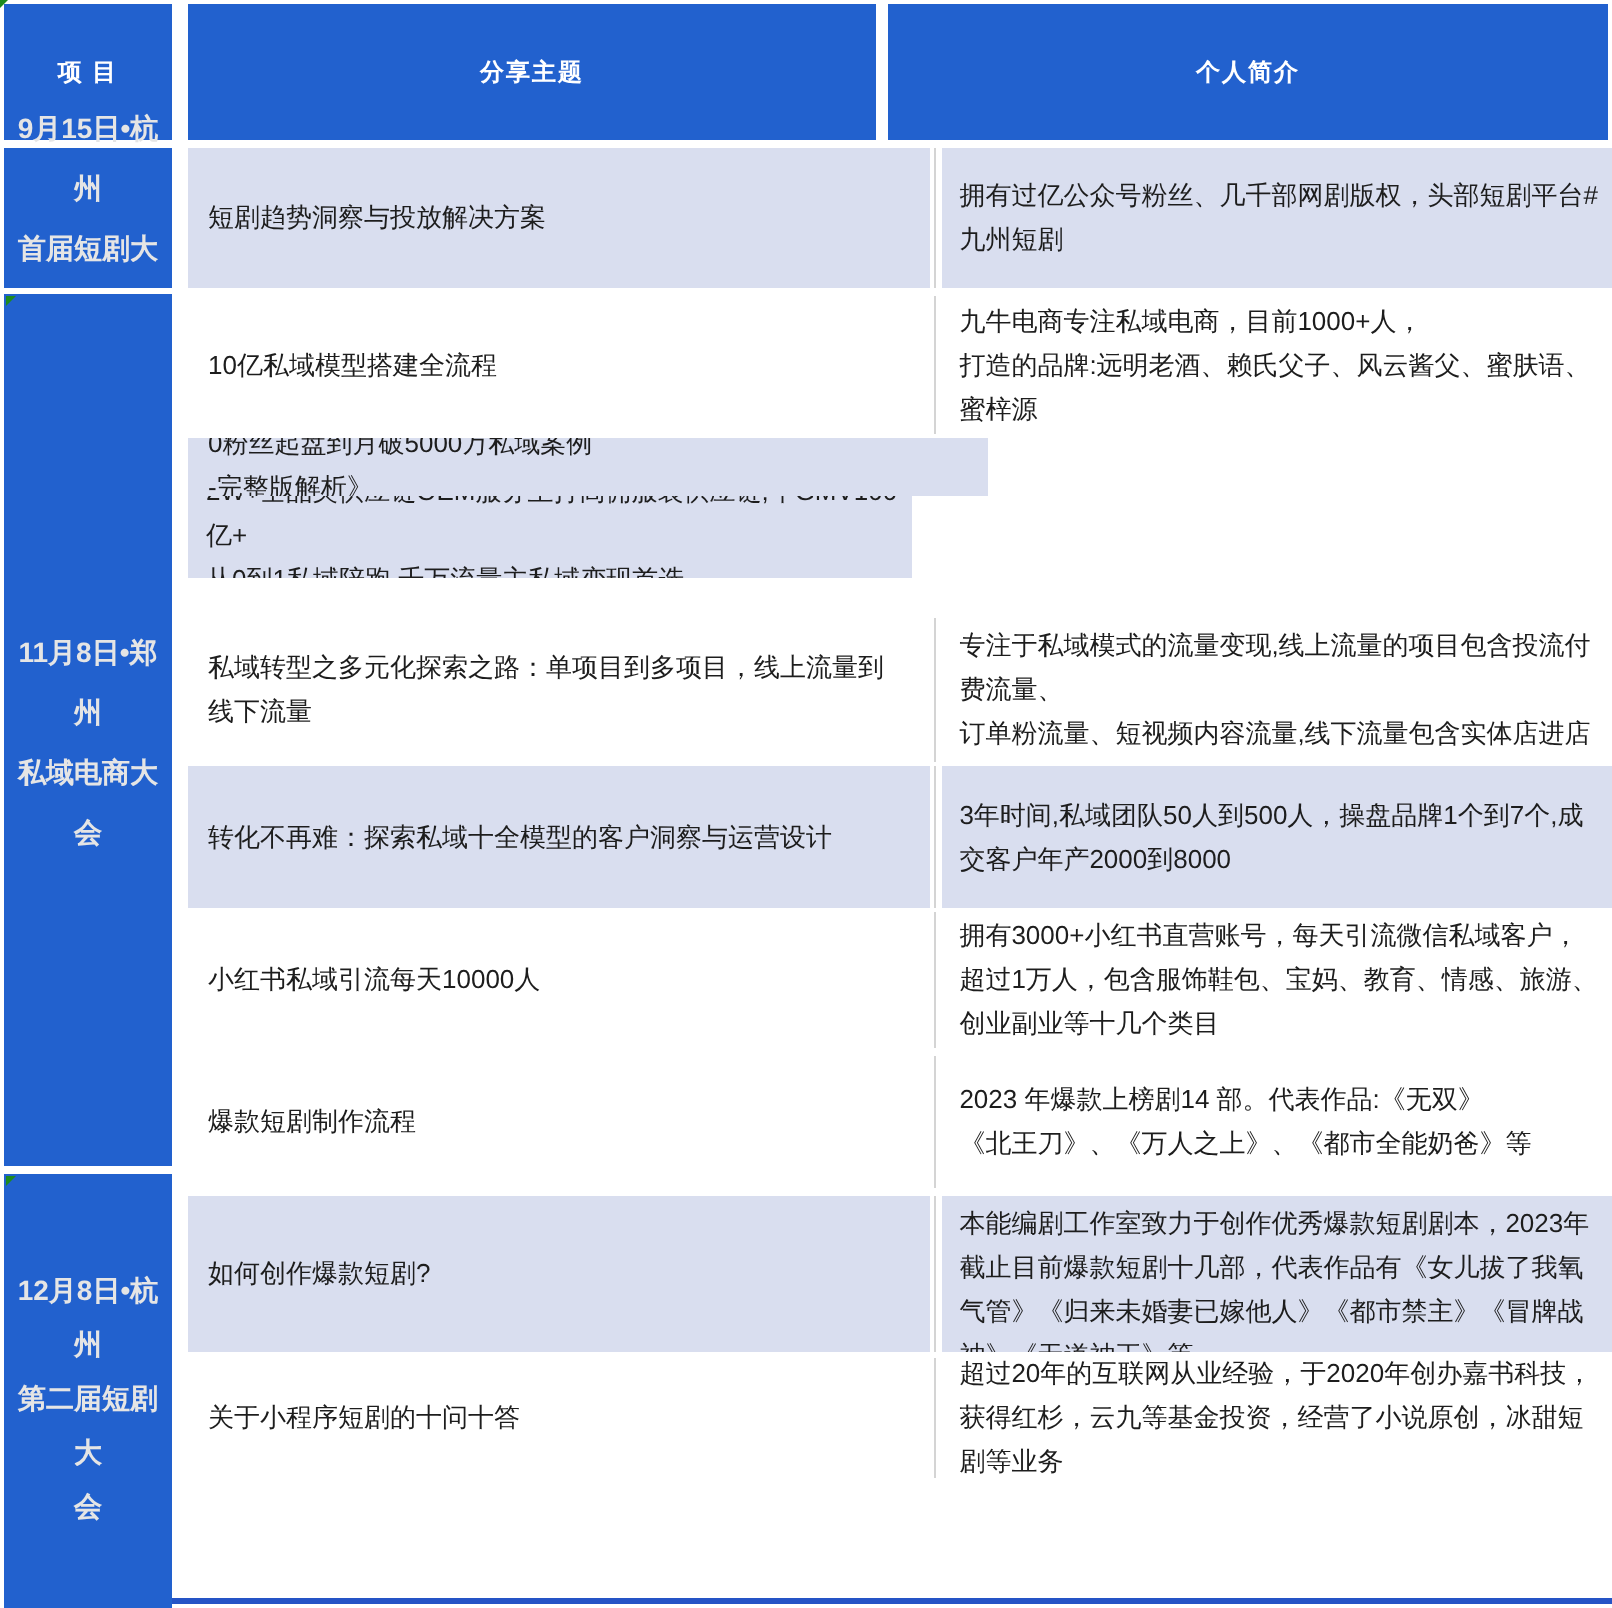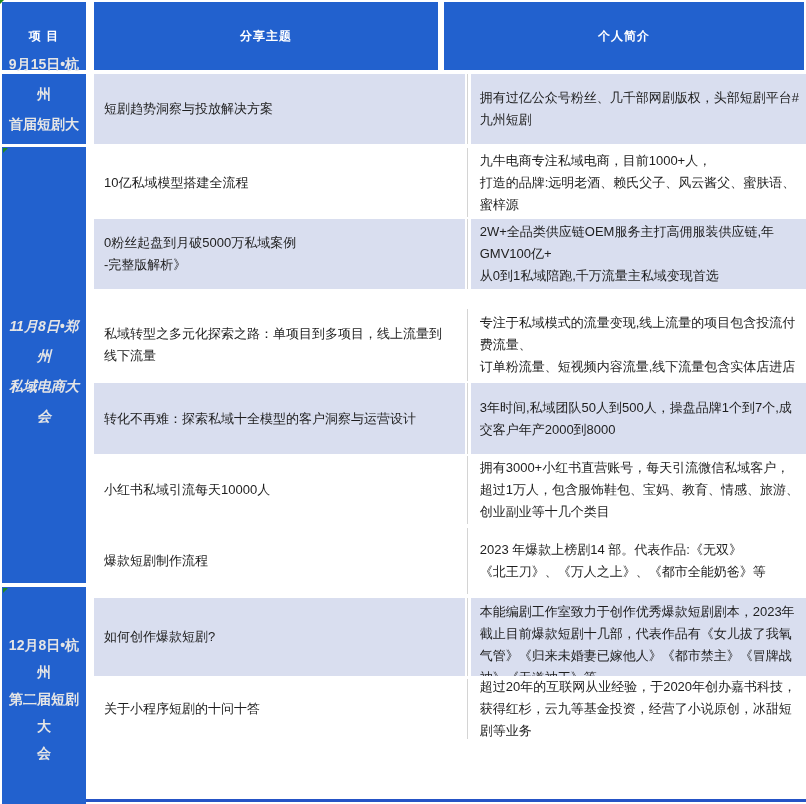--- a/index.html
+++ b/index.html
@@ -17,21 +17,21 @@
   .h2{left:94px;width:344px;}
   .h3{left:444px;width:360px;}
   
   .gcell{
     position:absolute;left:2px;width:84px;background:#2261CE;color:#e5e5e5;
     font-size:14px;font-weight:bold;text-align:center;white-space:pre-line;
     box-sizing:border-box;padding:0 2px;
   }
   .gcell .glabel{display:block;line-height:30px;}
   .g1{top:74px;height:70px;display:flex;align-items:center;justify-content:center;}
-  .g2{top:147px;height:436px;font-style:italic;}
+  .g2{top:147px;height:436px;}
   .g2 .glabel{padding-top:132px;}
   .g3{top:587px;height:243px;}
   .g3 .glabel{padding-top:13px;line-height:27px;}
   .corner-flag{position:absolute;top:1px;left:1px;width:0;height:0;
     border-top:5px solid #1e8a1e;border-right:5px solid transparent;}
   .stage-flag{position:absolute;top:0;left:0;width:0;height:0;
     border-top:4px solid #1e8a1e;border-right:4px solid transparent;z-index:5;}
   
   .rows{position:absolute;left:94px;top:74px;width:712px;}
   .row{display:flex;width:712px;overflow:hidden;}
@@ -91,21 +91,21 @@
       <div class="cell i-cell">拥有过亿公众号粉丝、几千部网剧版权，头部短剧平台#九州短剧</div>
     </div>
 
     <div class="row white" style="height:69px;margin-top:4px;">
       <div class="cell t-cell">10亿私域模型搭建全流程</div>
       <div class="vsep"></div>
       <div class="cell i-cell">九牛电商专注私域电商，目前1000+人，
 打造的品牌:远明老酒、赖氏父子、风云酱父、蜜肤语、蜜梓源</div>
     </div>
 
-    <div class="row lav" style="height:70px;margin-top:2px;">
+    <div class="row lav" style="height:70px;margin-top:2px;flex-direction:column;">
       <div class="cell t-cell">0粉丝起盘到月破5000万私域案例
 -完整版解析》</div>
       <div class="vsep"></div>
       <div class="cell i-cell">2W+全品类供应链OEM服务主打高佣服装供应链,年GMV100亿+
 从0到1私域陪跑,千万流量主私域变现首选</div>
     </div>
 
     <div class="row white" style="height:72px;margin-top:20px;">
       <div class="cell t-cell">私域转型之多元化探索之路：单项目到多项目，线上流量到线下流量</div>
       <div class="vsep"></div>

